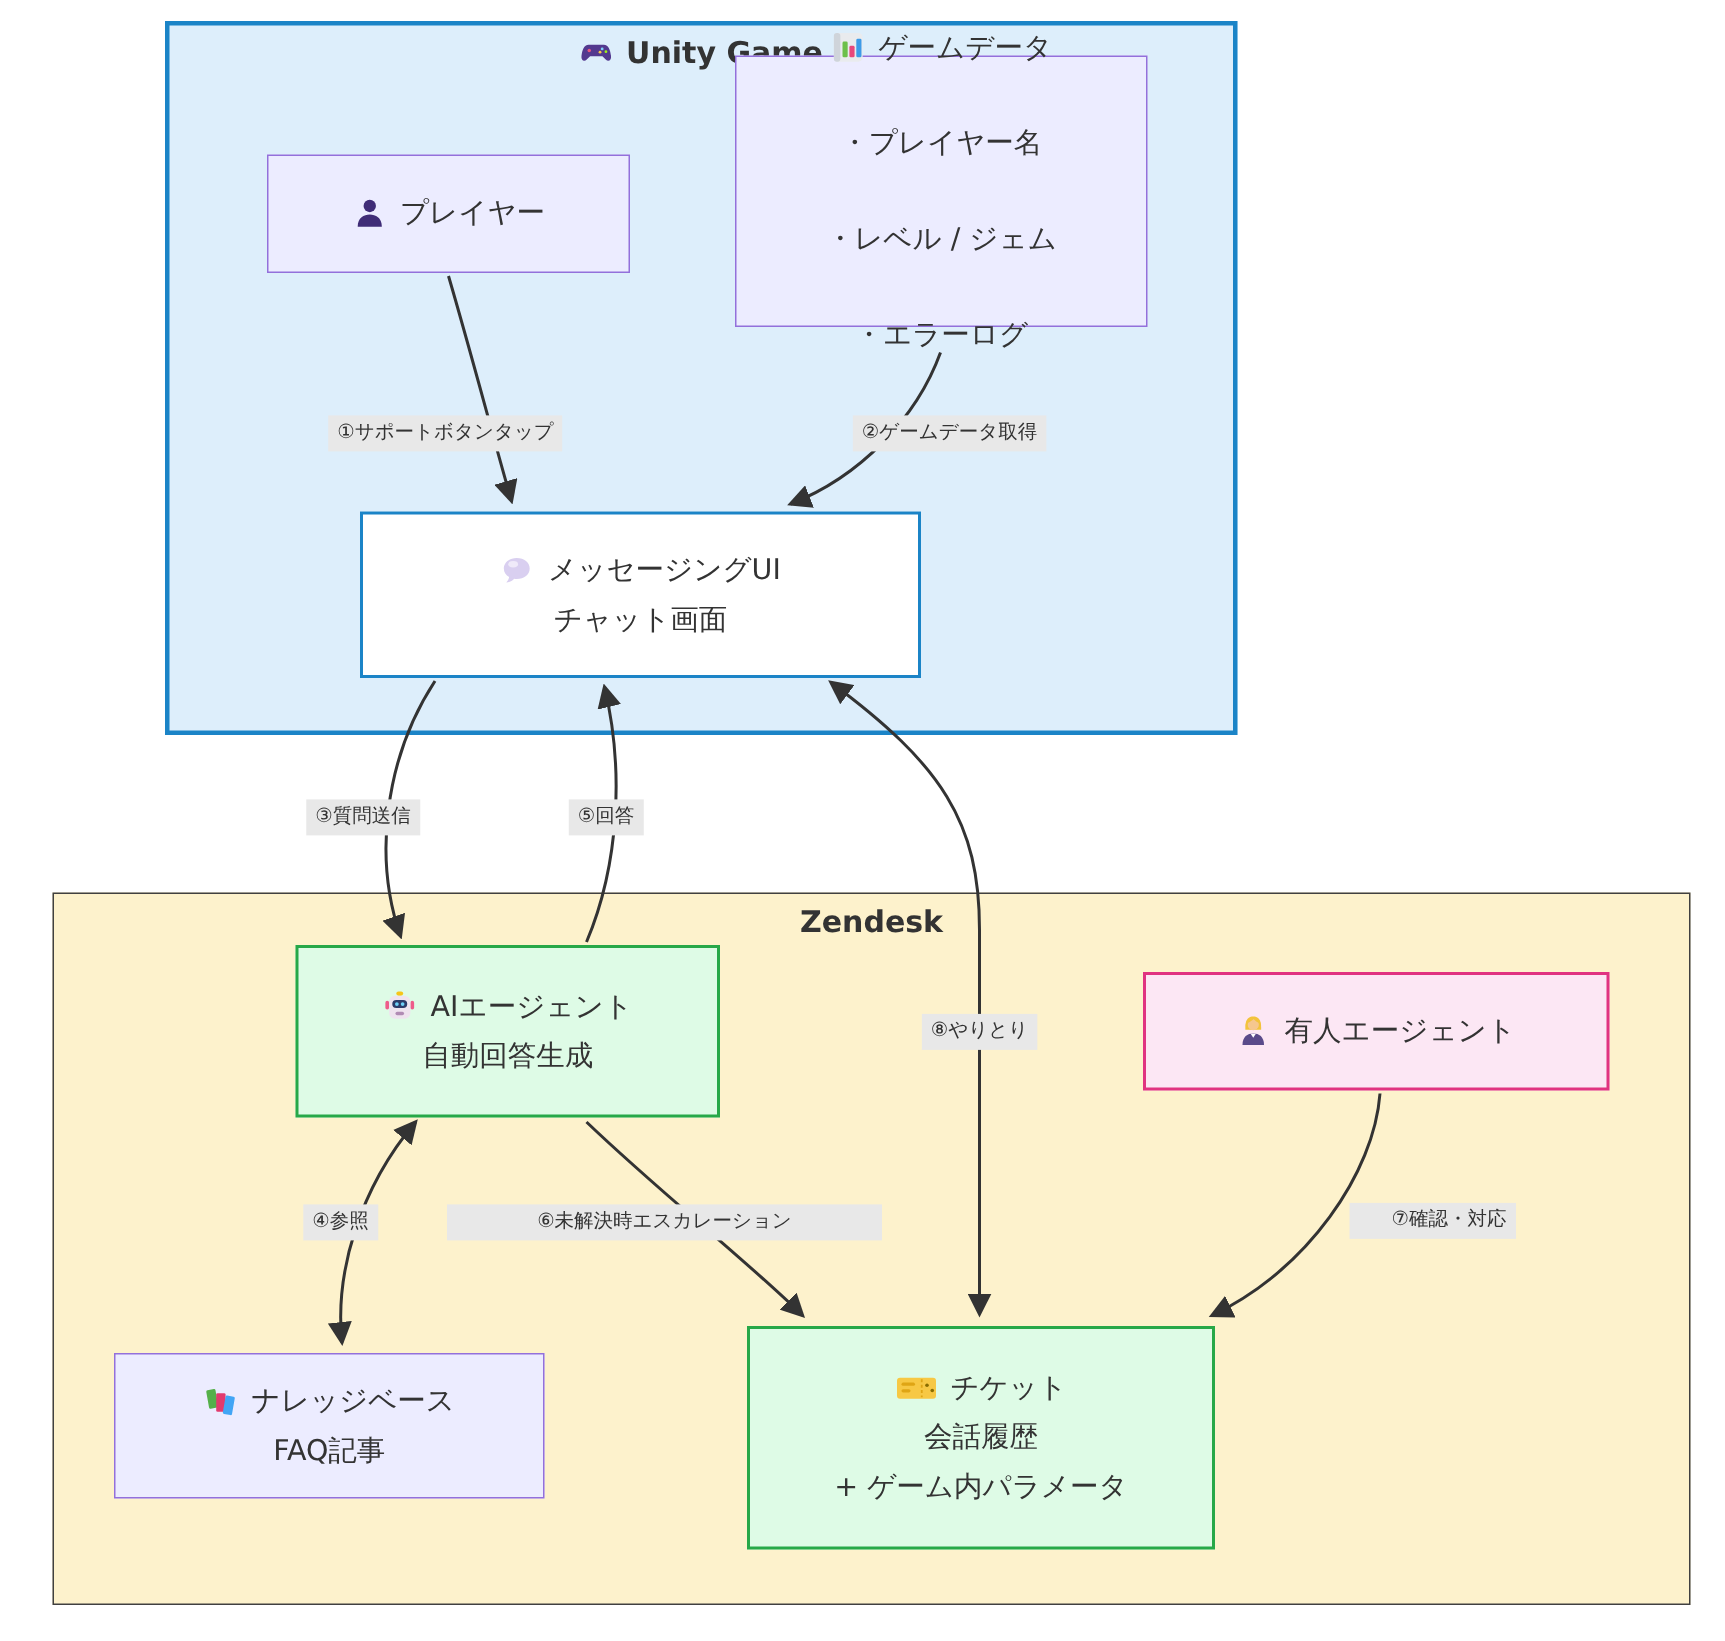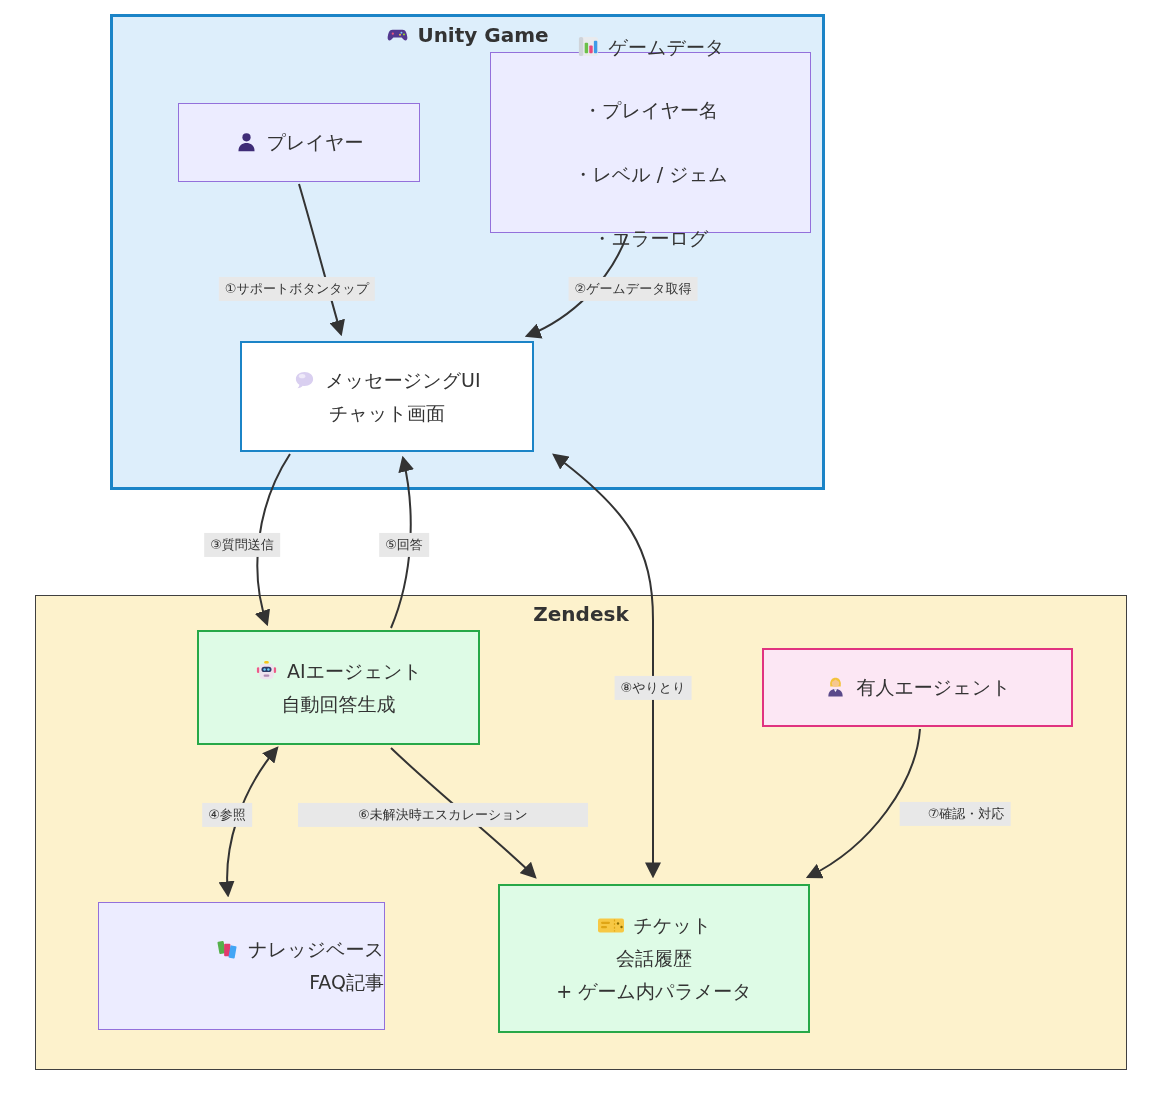--- a/index.html
+++ b/index.html
@@ -40,25 +40,25 @@
     display: flex; flex-direction: column; justify-content: center; align-items: center;
     font-size: 19px; line-height: 1.72; text-align: center; color: #333;
   }
   .node .first-line { display: flex; align-items: center; gap: 9px; }
   .node-lavender { background: #ececff; border: 1.4px solid #9370db; }
   .node-blue     { background: #ffffff; border: 2.6px solid #1b84c7; }
   .node-green    { background: #defbe6; border: 2.6px solid #27a848; }
   .node-pink     { background: #fce7f4; border: 2.6px solid #e03380; }
 
   #node-player        { left: 178px; top: 103px; width: 242px; height: 79px; }
-  #node-game-data     { left: 490px; top:  52px; width: 321px; height: 181px; gap: 31px; }
-  #node-messaging-ui  { left: 240px; top: 341px; width: 294px; height: 111px; }
+  #node-game-data     { left: 490px; top:  37px; width: 275px; height: 181px; gap: 31px; }
+  #node-messaging-ui  { left: 240px; top: 341px; width: 374px; height: 111px; }
   #node-ai-agent      { left: 197px; top: 630px; width: 283px; height: 115px; }
   #node-human-agent   { left: 762px; top: 648px; width: 311px; height: 79px; }
-  #node-knowledge-base{ left:  98px; top: 902px; width: 287px; height: 128px; align-items: flex-end; }
+  #node-knowledge-base{ left:  76px; top: 902px; width: 287px; height: 97px; }
   #node-ticket        { left: 498px; top: 884px; width: 312px; height: 149px; }
 
   
   .edge-label {
     position: absolute; z-index: 3;
     transform: translate(-50%, -50%);
     background: #e8e8e8; color: #333;
     font-size: 13px; line-height: 1.55;
     padding: 2px 6px; text-align: center; white-space: nowrap;
   }

